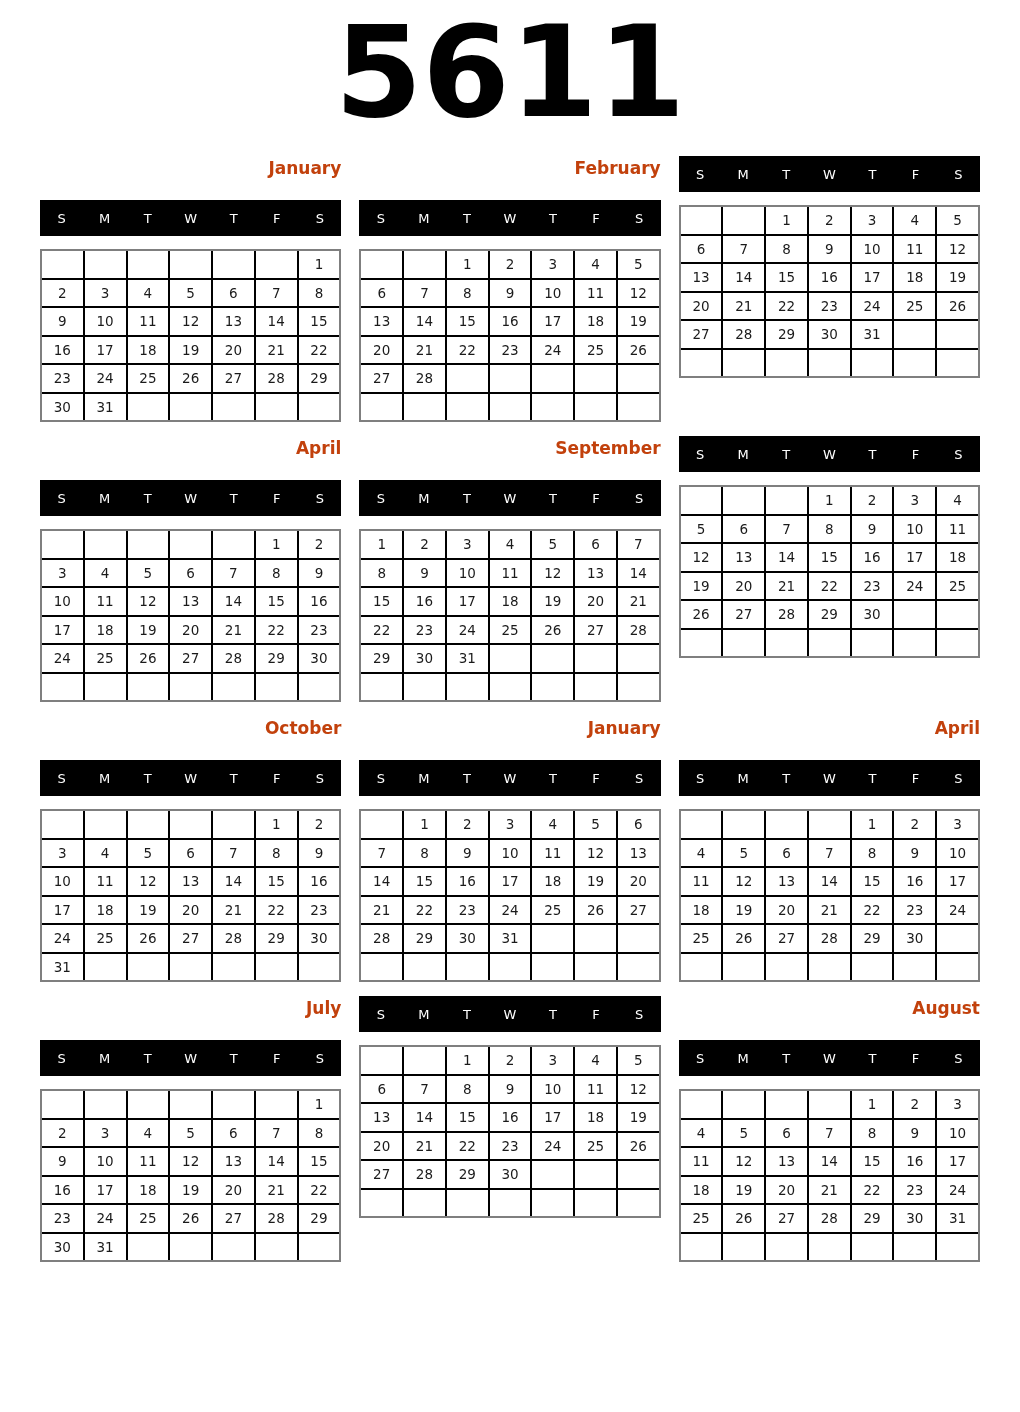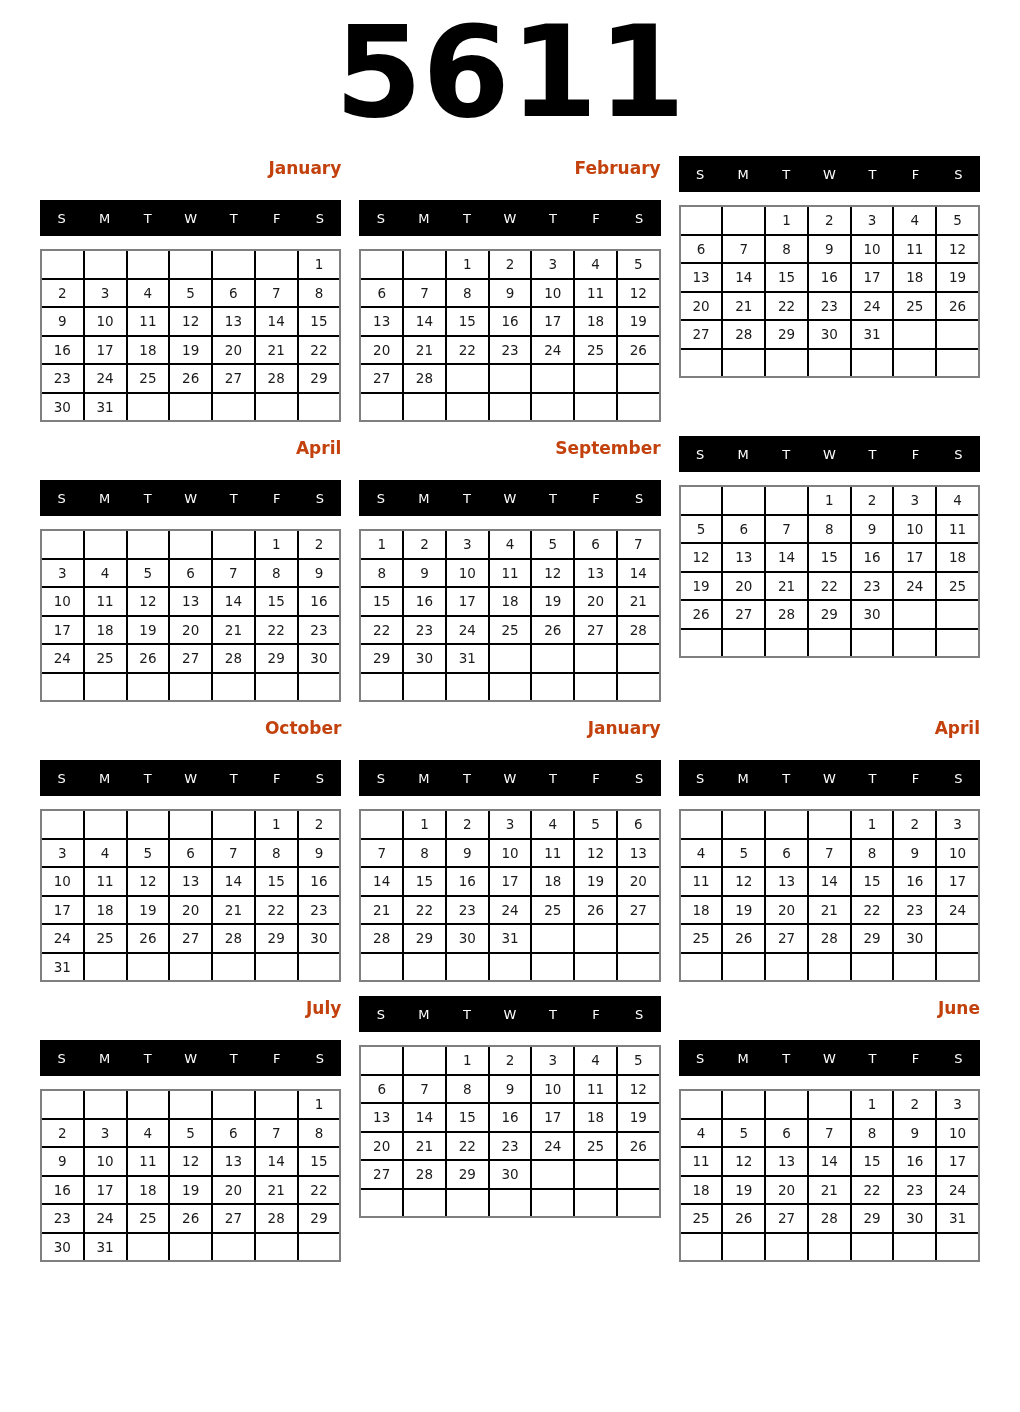--- a/index.html
+++ b/index.html
@@ -717,21 +717,21 @@
             <div class="day-cell"></div>
             <div class="day-cell"></div>
             <div class="day-cell"></div>
             <div class="day-cell"></div>
             <div class="day-cell"></div>
           </div>
     </div>
   </div>
 
   <div class="month">
-    <div class="month-title">June</div>
+    <div class="month-title">August</div>
     <div class="weekday-band">
           <span class="wd">S</span>
           <span class="wd">M</span>
           <span class="wd">T</span>
           <span class="wd">W</span>
           <span class="wd">T</span>
           <span class="wd">F</span>
           <span class="wd">S</span>
         </div>
     <div class="grid-outer">

